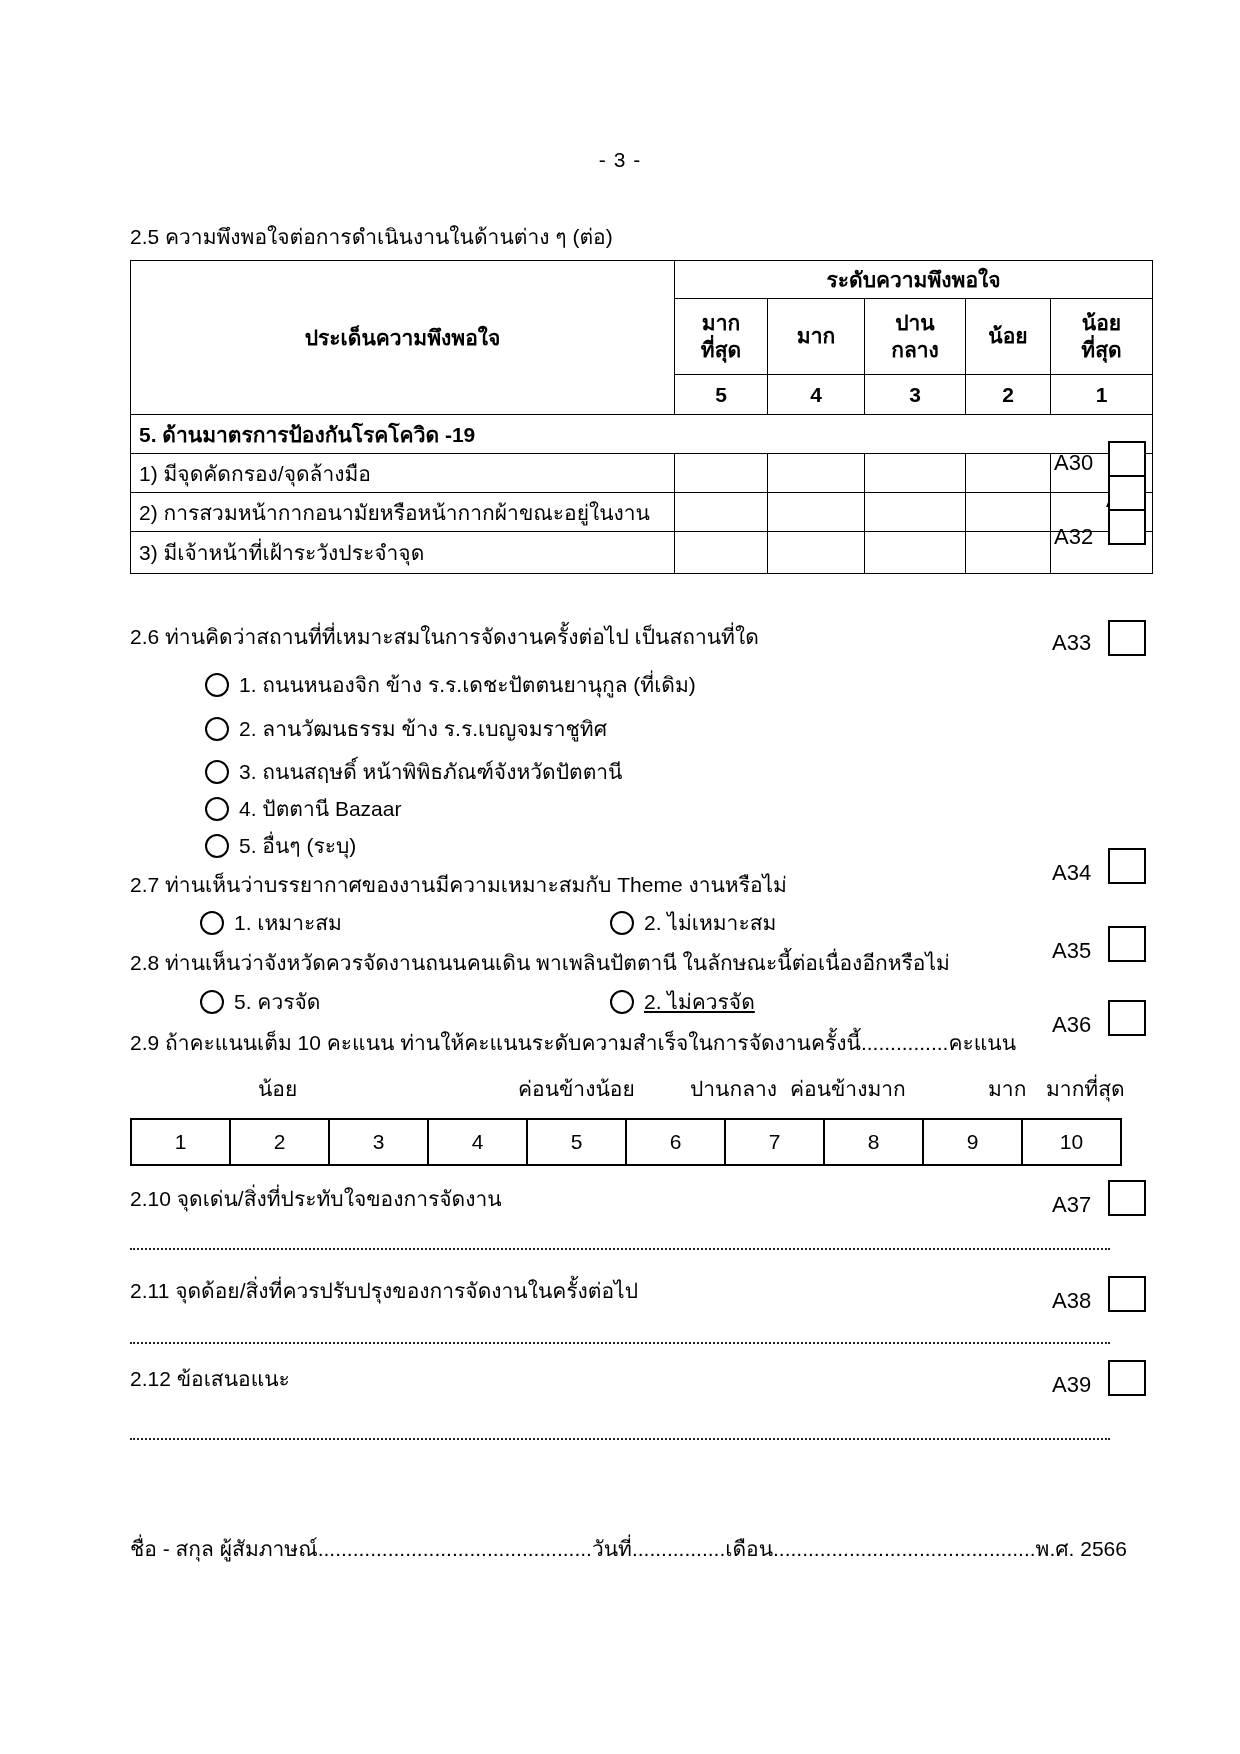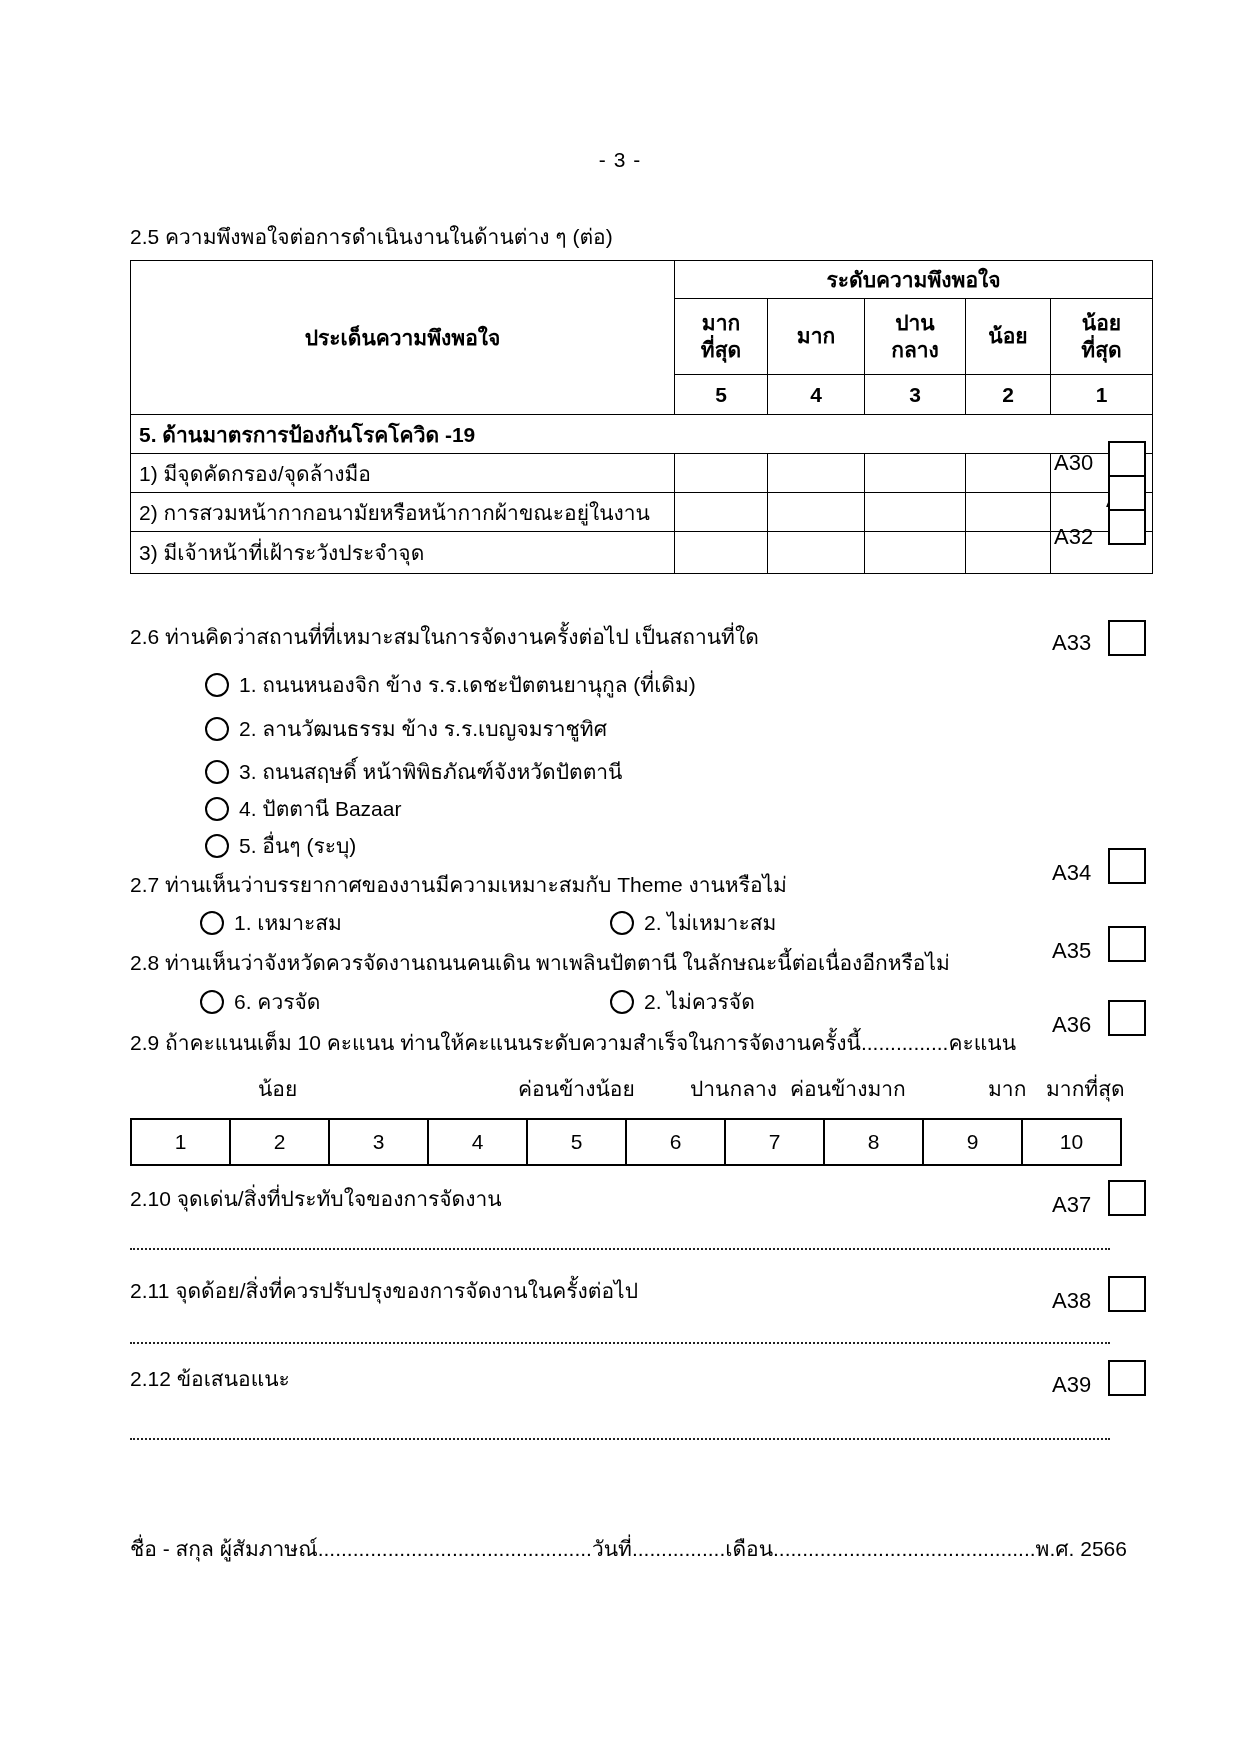--- a/index.html
+++ b/index.html
@@ -151,23 +151,23 @@
   <div class="abs opt" style="left:610px;top:906px;">
     <span class="radio"></span>
     <span>2. ไม่เหมาะสม</span>
   </div>
 
   <div class="abs code-label" style="left:1052px;top:938px;">A35</div>
   <div class="abs code-box" style="left:1108px;top:926px;"></div>
   <div class="abs" style="left:130px;top:946px;">2.8 ท่านเห็นว่าจังหวัดควรจัดงานถนนคนเดิน พาเพลินปัตตานี ในลักษณะนี้ต่อเนื่องอีกหรือไม่</div>
   <div class="abs opt" style="left:200px;top:985px;">
     <span class="radio"></span>
-    <span>6. ควรจัด</span>
-  </div>
-  <div class="abs opt" style="left:610px;top:985px;">
+    <span>5. ควรจัด</span>
+  </div>
+  <div class="abs opt" style="left:610px;top:985px;text-decoration:underline;">
     <span class="radio"></span>
     <span>2. ไม่ควรจัด</span>
   </div>
 
   <div class="abs code-label" style="left:1052px;top:1012px;">A36</div>
   <div class="abs code-box" style="left:1108px;top:1000px;"></div>
   <div class="abs" style="left:130px;top:1026px;">2.9 ถ้าคะแนนเต็ม 10 คะแนน ท่านให้คะแนนระดับความสำเร็จในการจัดงานครั้งนี้...............คะแนน</div>
 
   <div class="abs" style="left:258px;top:1072px;">น้อย</div>
   <div class="abs" style="left:518px;top:1072px;">ค่อนข้างน้อย</div>

